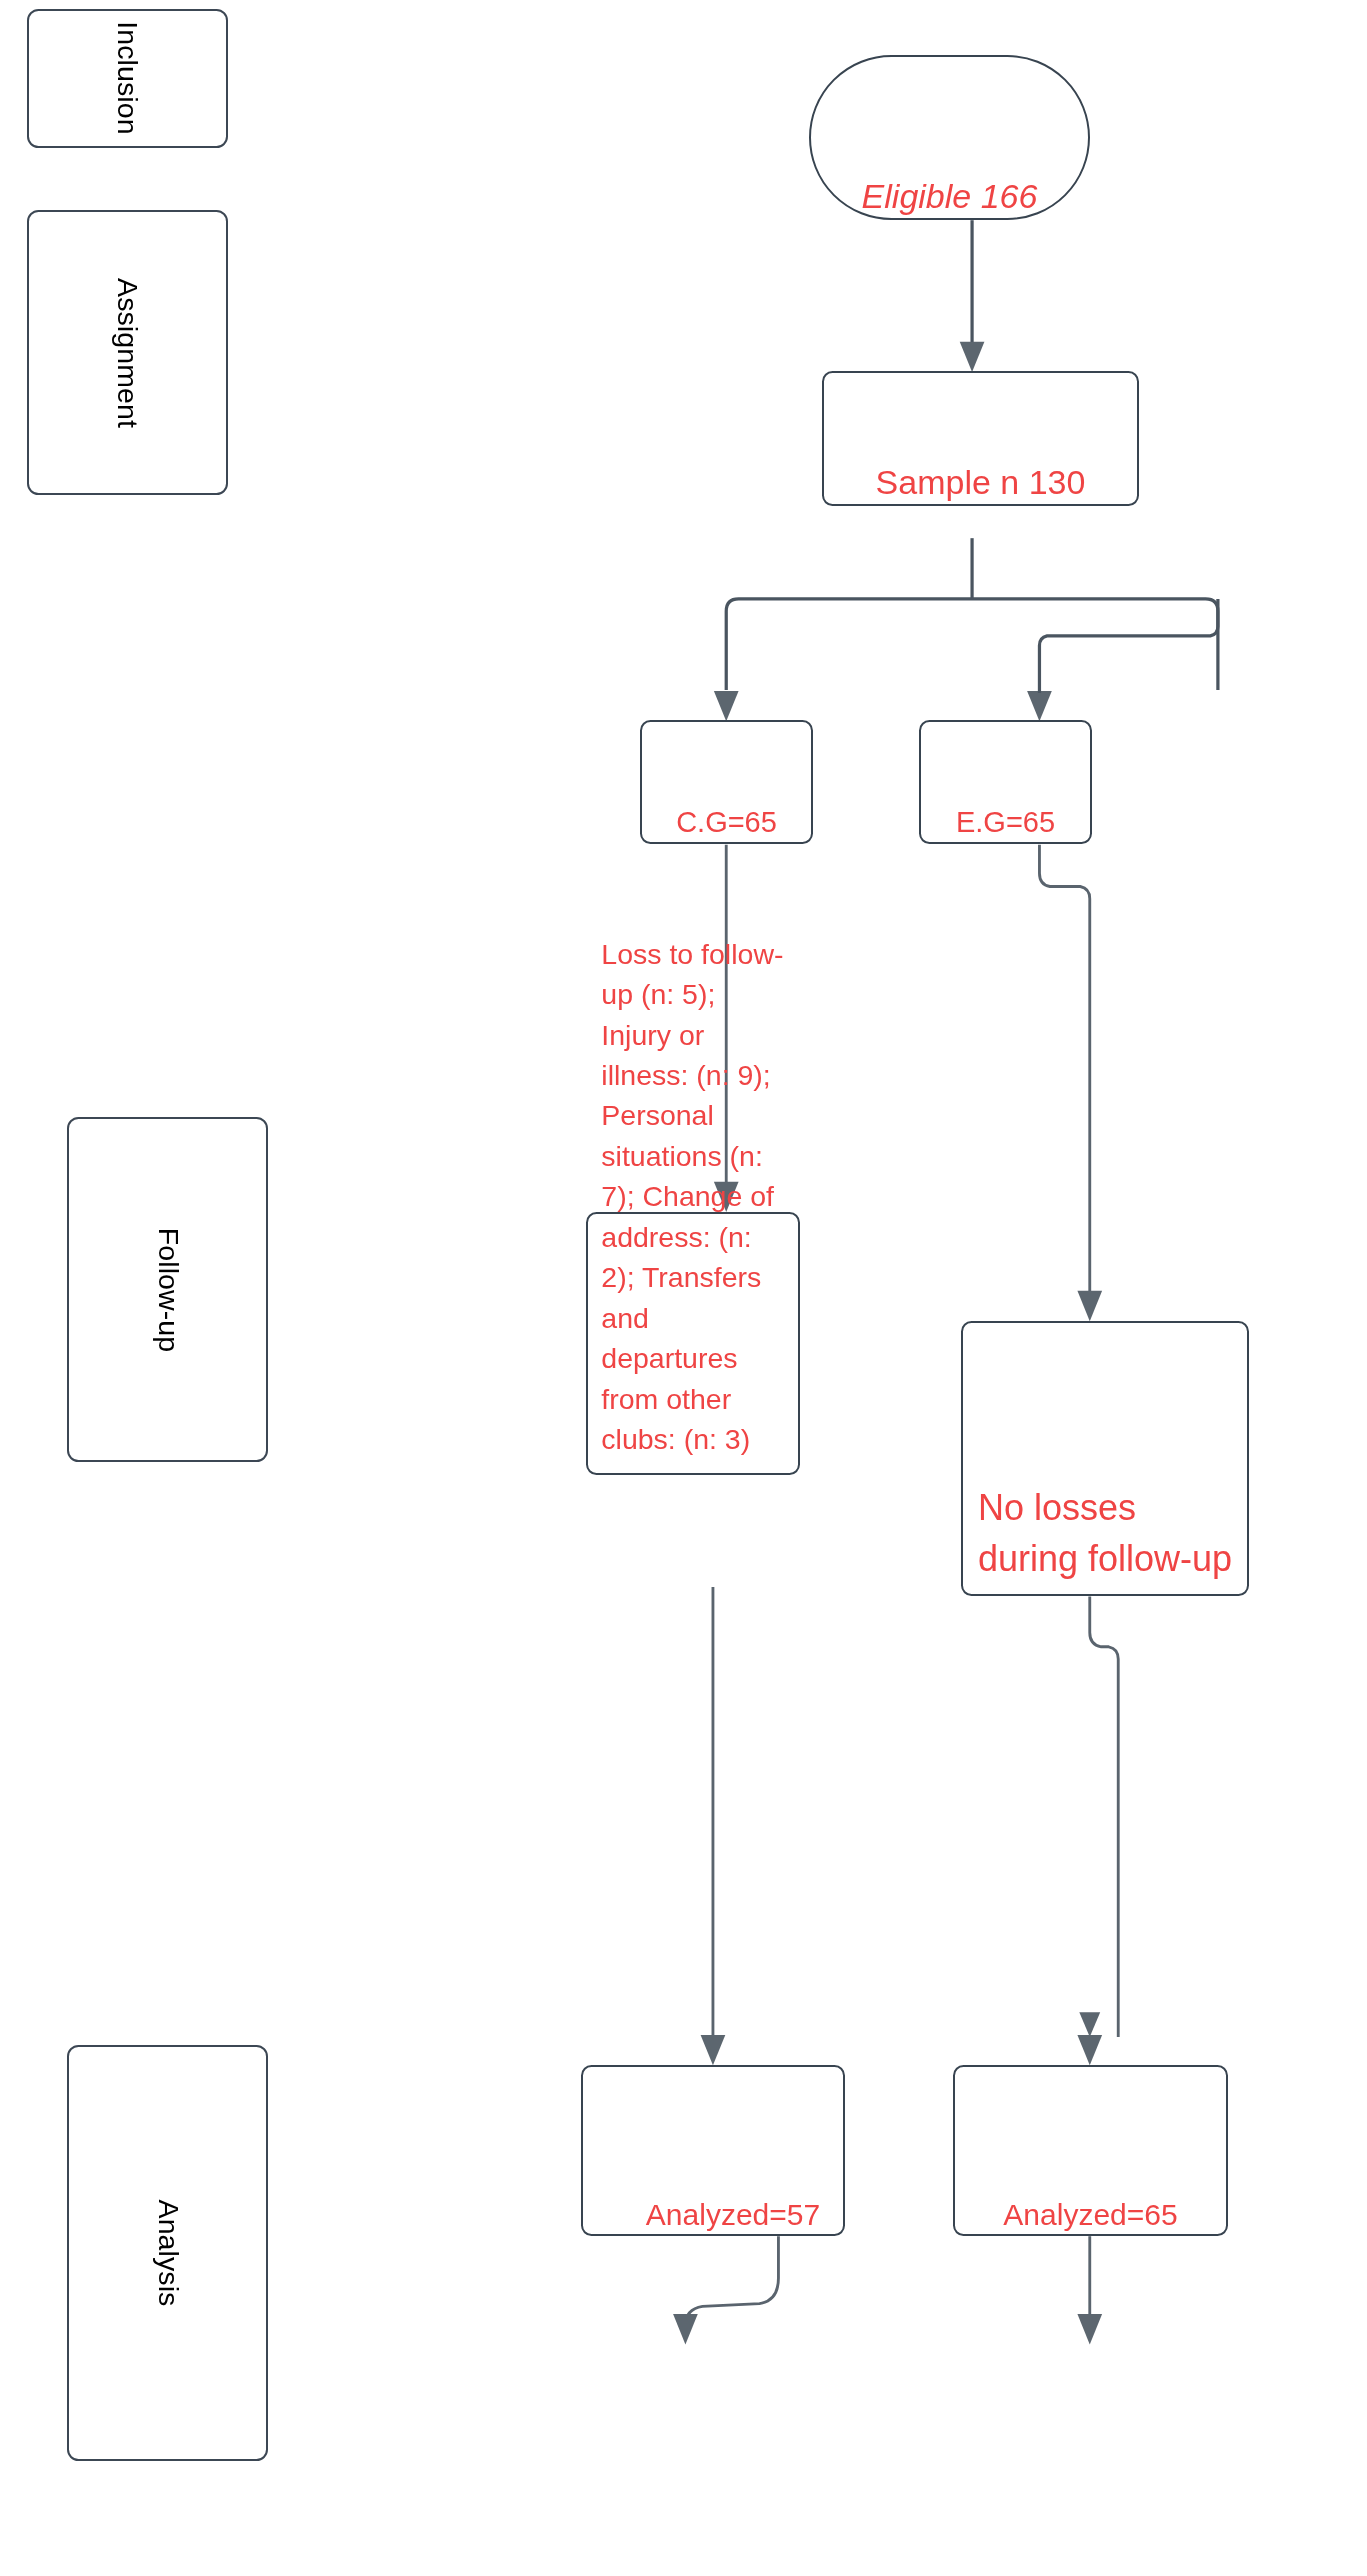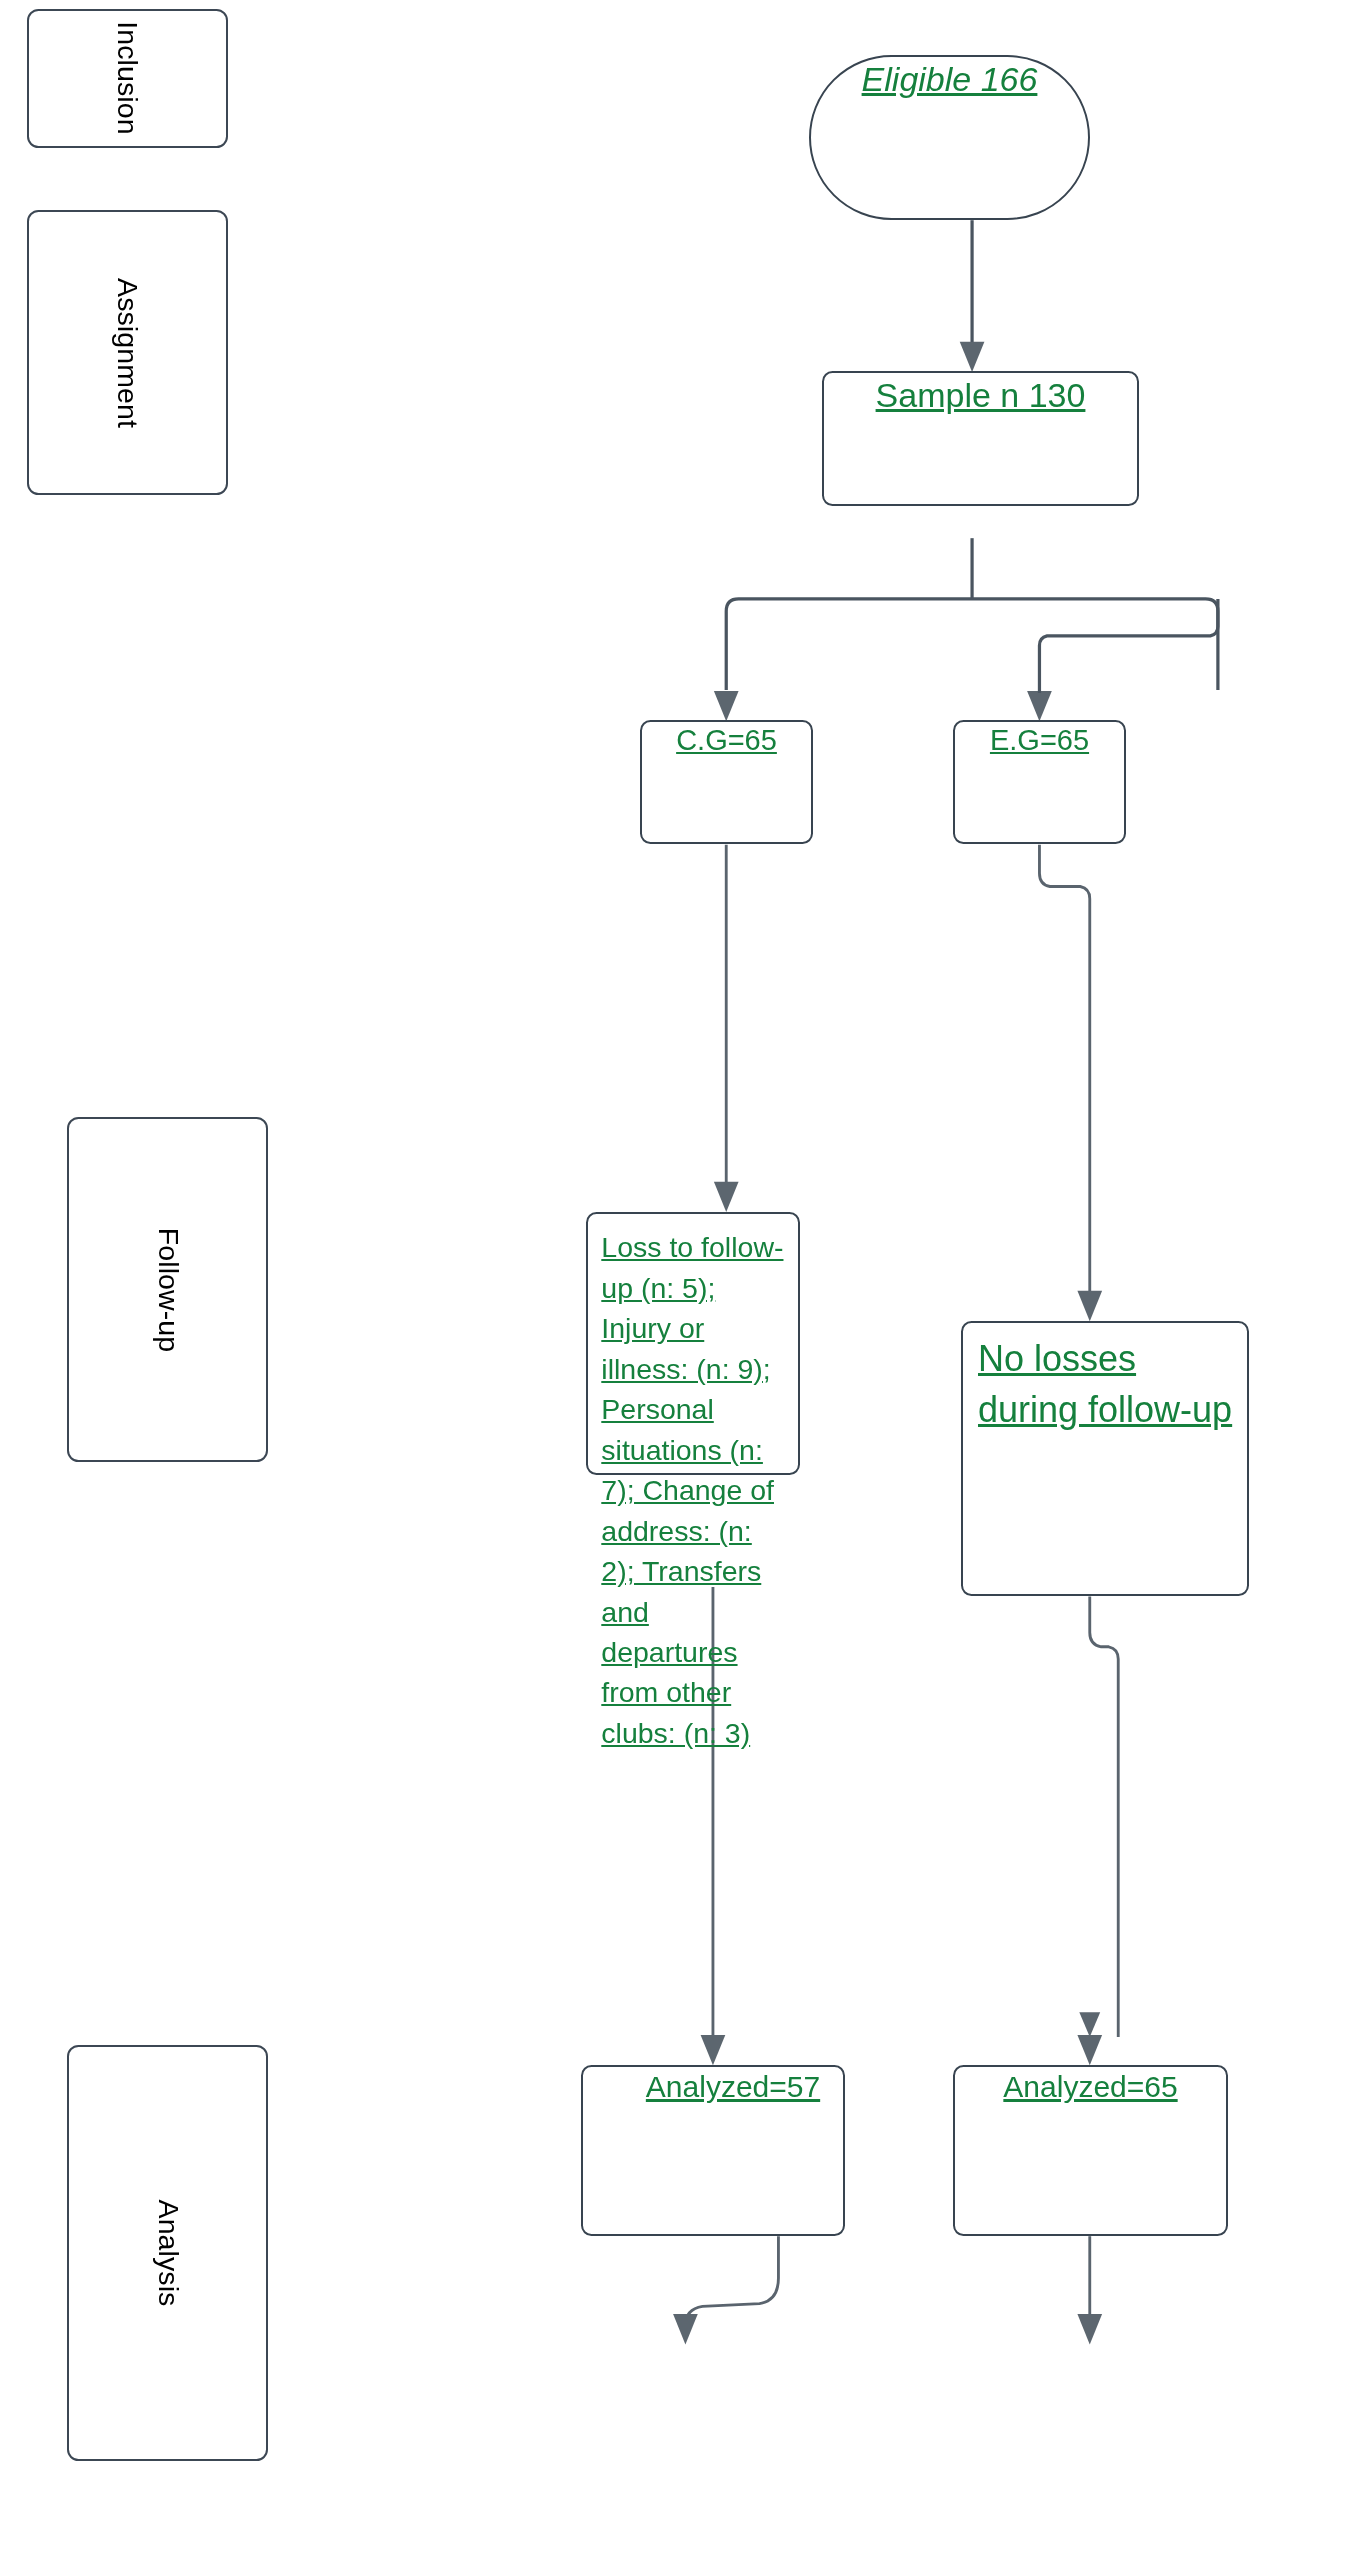--- a/index.html
+++ b/index.html
@@ -22,27 +22,26 @@
     width:1368px; height:2576px;
     pointer-events:none;
   }
   
   .node{
     position:absolute;
     box-sizing:border-box;
     background:#ffffff;
     border:2.1px solid #384450;
     display:flex;
-    align-items:flex-start;
+    align-items:flex-end;
     justify-content:center;
-    color:#15803d;
+    color:#ef4444;
     text-align:center;
     line-height:1.30;
     z-index:3;
-    text-decoration:underline;
   }
   .node.rect{ border-radius:10.4px; }
   .node.stadium{ border-radius:948px; }
 
   
   .stage{
     position:absolute;
     box-sizing:border-box;
     background:#ffffff;
     border:2.1px solid #3c4754;
@@ -67,21 +66,21 @@
   }
   #node-sample{
     left:822px; top:371px; width:317px; height:135px;
     font-size:34px;
   }
   #node-cg{
     left:640px; top:720px; width:173px; height:124px;
     font-size:29px;
   }
   #node-eg{
-    left:953px; top:720px; width:173px; height:124px;
+    left:919px; top:720px; width:173px; height:124px;
     font-size:29px;
   }
   #node-loss{
     left:586px; top:1212px; width:214px; height:263px;
     font-size:28.5px;
     justify-content:flex-start;
     text-align:left;
     padding:13.3px 9.5px 13.3px 13.3px;
     line-height:1.42;
   }

